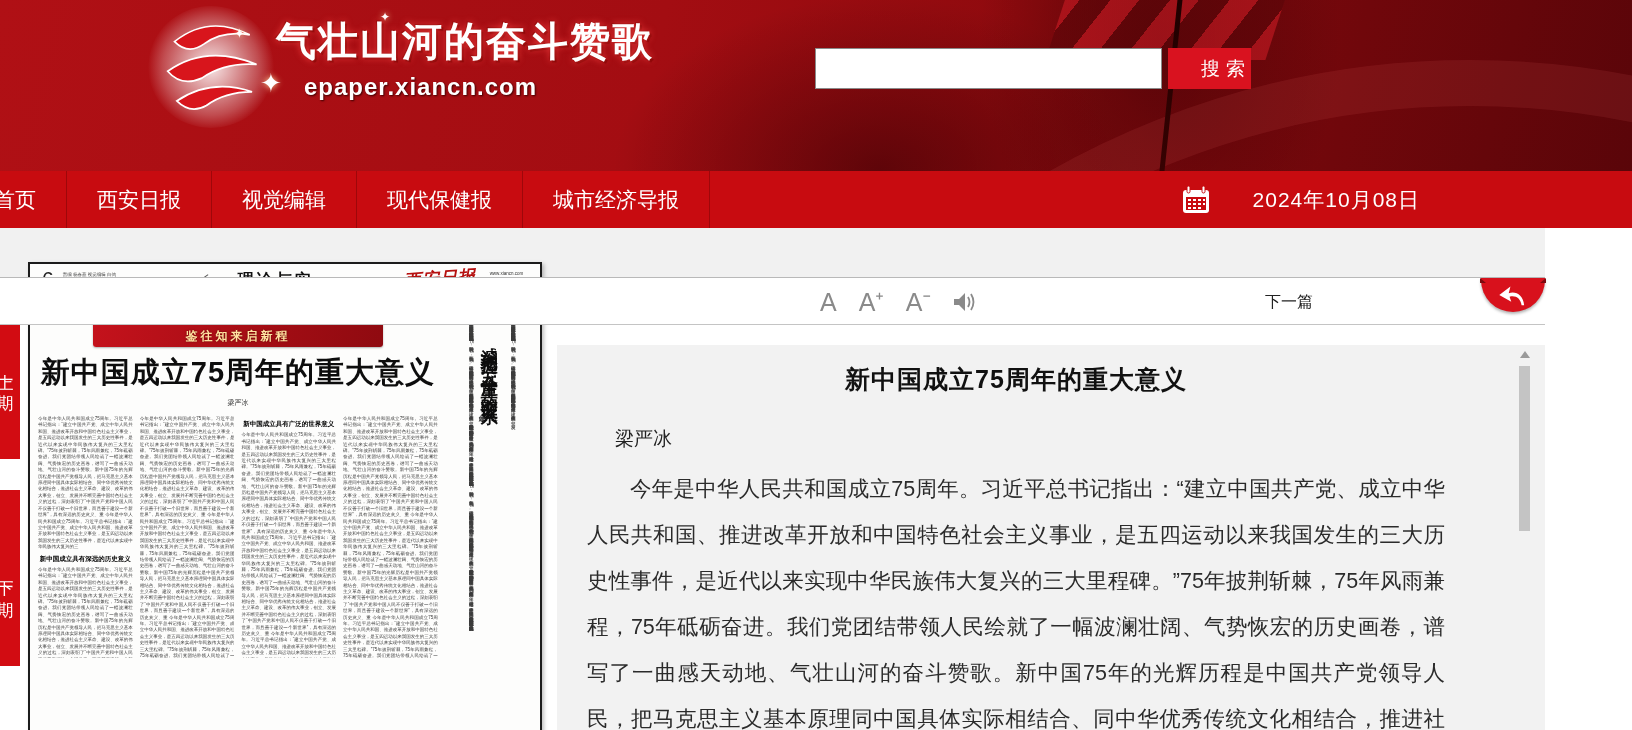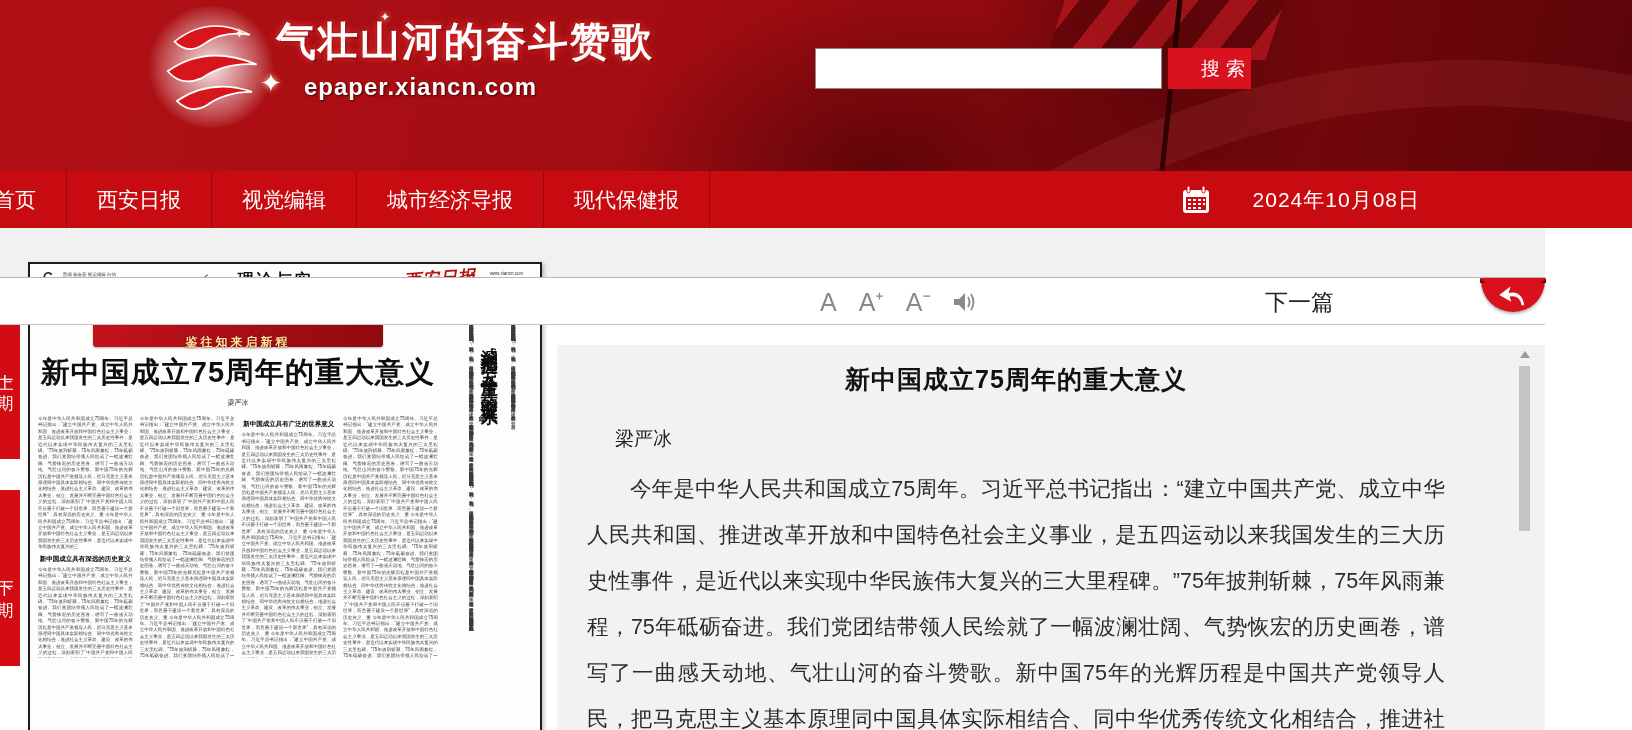--- a/index.html
+++ b/index.html
@@ -83,21 +83,21 @@
   .tn-blue { height:2px; background:#5b8fc9; margin-top:0; }
 
   .tn-body { display:flex; margin-top:4px; }
   .tn-left { width:408px; }
   .tn-banner { width:290px; height:40px; margin:8px auto 6px auto; text-align:center;
     background:linear-gradient(100deg,#c5121c,#a30d14 60%,#8f0a10); border-radius:3px;
     padding-top:4px; box-shadow:0 1px 2px rgba(0,0,0,.3); }
   .tn-banner-l1 { color:#ffd98a; font-size:9px; letter-spacing:1px; }
   .tn-banner-l1 b { font-size:13px; }
   .tn-banner-l2 { color:#ffe2a0; font-size:12px; font-weight:bold; letter-spacing:3px;
-    margin-top:7px; text-shadow:0 0 2px #5e0000; }
+    margin-top:1px; text-shadow:0 0 2px #5e0000; }
   .tn-headline { font-size:29px; font-weight:bold; color:#0d0d0d; text-align:center;
     letter-spacing:1px; white-space:nowrap; }
   .tn-author { font-size:7px; color:#333; text-align:center; margin-top:5px; }
   .tn-cols { display:flex; gap:7px; margin-top:8px; height:242px; overflow:hidden; }
   .tn-col { flex:1; font-size:4.5px; line-height:6.4px; color:#3c3c3c; text-align:justify;
     overflow:hidden; word-break:break-all; }
   .tn-sub { font-size:6.5px; font-weight:bold; color:#000; text-align:center; margin:5px 0; }
   .tn-bottom-headline { font-size:22px; font-weight:bold; color:#0d0d0d; text-align:center;
     margin-top:14px; letter-spacing:1px; white-space:nowrap; }
 
@@ -112,21 +112,21 @@
     right:46px; top:112px; }
 
   
   .toolbar { position:absolute; left:0; top:49px; width:1545px; height:48px; background:#fff;
     border-top:1px solid #b9b9b9; border-bottom:1px solid #c4c4c4; }
   .font-tools { position:absolute; left:820px; top:0; height:48px; display:flex;
     align-items:center; gap:22px; color:#8a8a8a; }
   .ft-btn { font-size:25px; cursor:pointer; line-height:1; }
   .speaker { width:24px; height:22px; cursor:pointer; }
   .next-article { position:absolute; left:1265px; top:0; height:48px; display:flex;
-    align-items:center; font-size:23px; color:#222; cursor:pointer; }
+    align-items:center; font-size:16px; color:#222; cursor:pointer; }
   .back-btn { position:absolute; left:1481px; top:0; width:64px; height:34px;
     background:#d8111c; border-radius:0 0 64px 64px; cursor:pointer;
     box-shadow:0 2px 3px rgba(0,0,0,.3); }
   .back-btn::before, .back-btn::after { content:""; position:absolute; top:0; width:0; height:0;
     border-style:solid; }
   .back-btn::before { left:-1px; border-width:5px 0 0 6px; border-color:transparent transparent transparent #7c0a10; }
   .back-btn::after { right:-1px; border-width:0 0 5px 6px; border-color:transparent transparent #7c0a10 transparent; }
   .back-arrow { position:absolute; left:16px; top:5px; width:32px; height:24px; }
 
   
@@ -174,22 +174,22 @@
       <input class="search-input" type="text" placeholder="" style="">
       <button class="search-btn">搜索</button>
     </div>
   </div>
 
   <div class="main-nav">
     <div class="nav-items">
       <div class="nav-item">首页</div>
       <div class="nav-item">西安日报</div>
       <div class="nav-item">视觉编辑</div>
+      <div class="nav-item">现代保健报</div>
       <div class="nav-item">城市经济导报</div>
-      <div class="nav-item">现代保健报</div>
     </div>
     <div class="nav-date">
       <svg class="cal-icon" viewBox="0 0 30 30">
         <rect x="2" y="5" width="26" height="23" rx="3" fill="#fff"></rect>
         <rect x="6" y="1" width="3" height="7" rx="1.5" fill="#fff" stroke="#c80b10" stroke-width="1"></rect>
         <rect x="21" y="1" width="3" height="7" rx="1.5" fill="#fff" stroke="#c80b10" stroke-width="1"></rect>
         <rect x="5" y="12" width="20" height="13" fill="#c80b10"></rect>
         <g fill="#fff">
           <rect x="7" y="14" width="3" height="2"></rect>
             <rect x="12" y="14" width="3" height="2"></rect>

